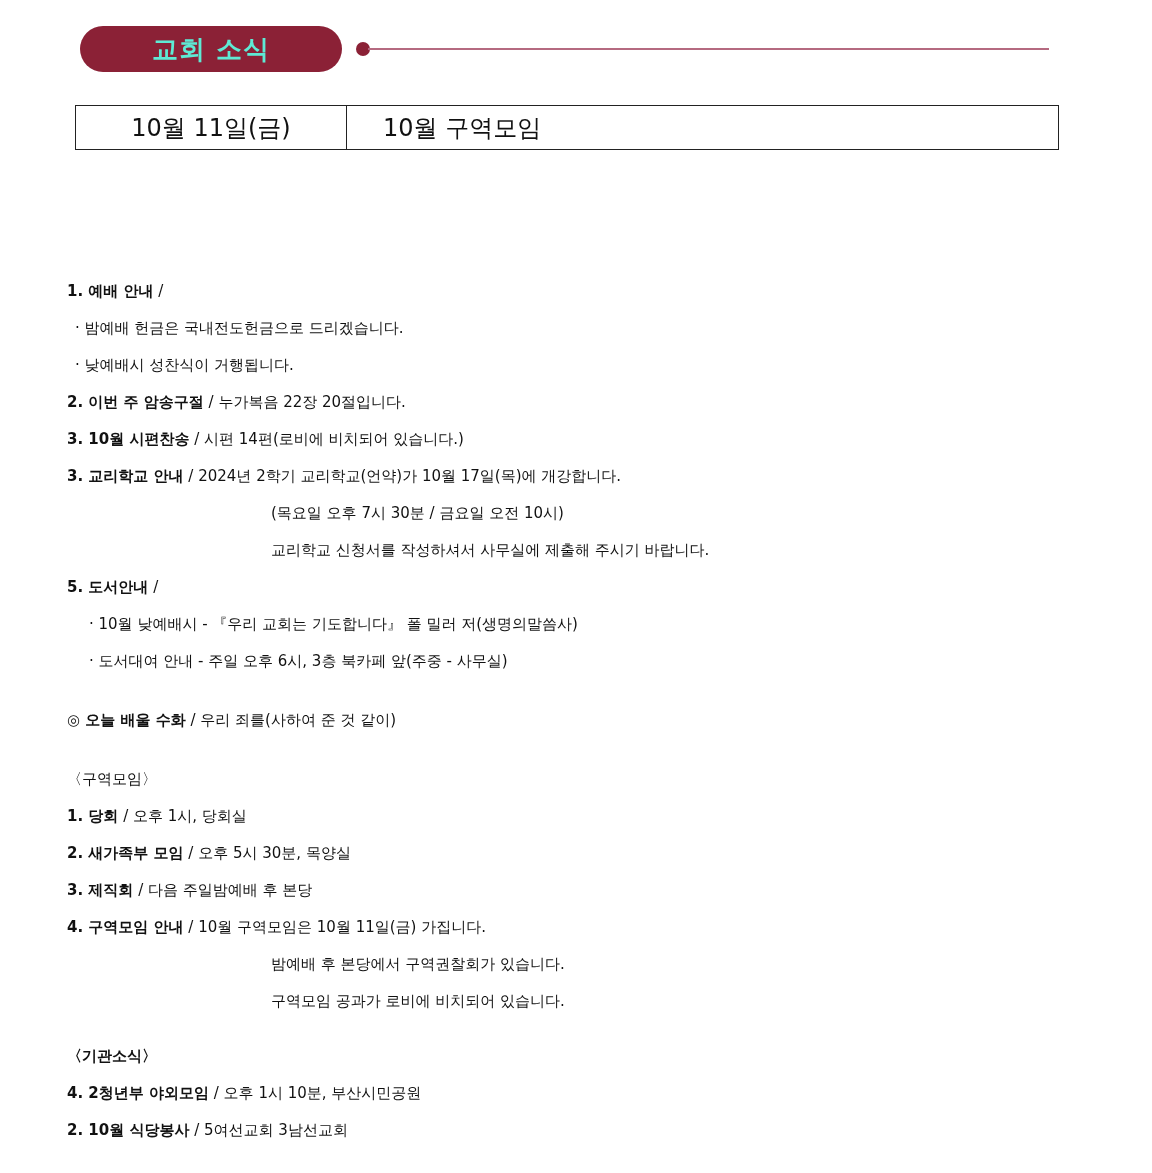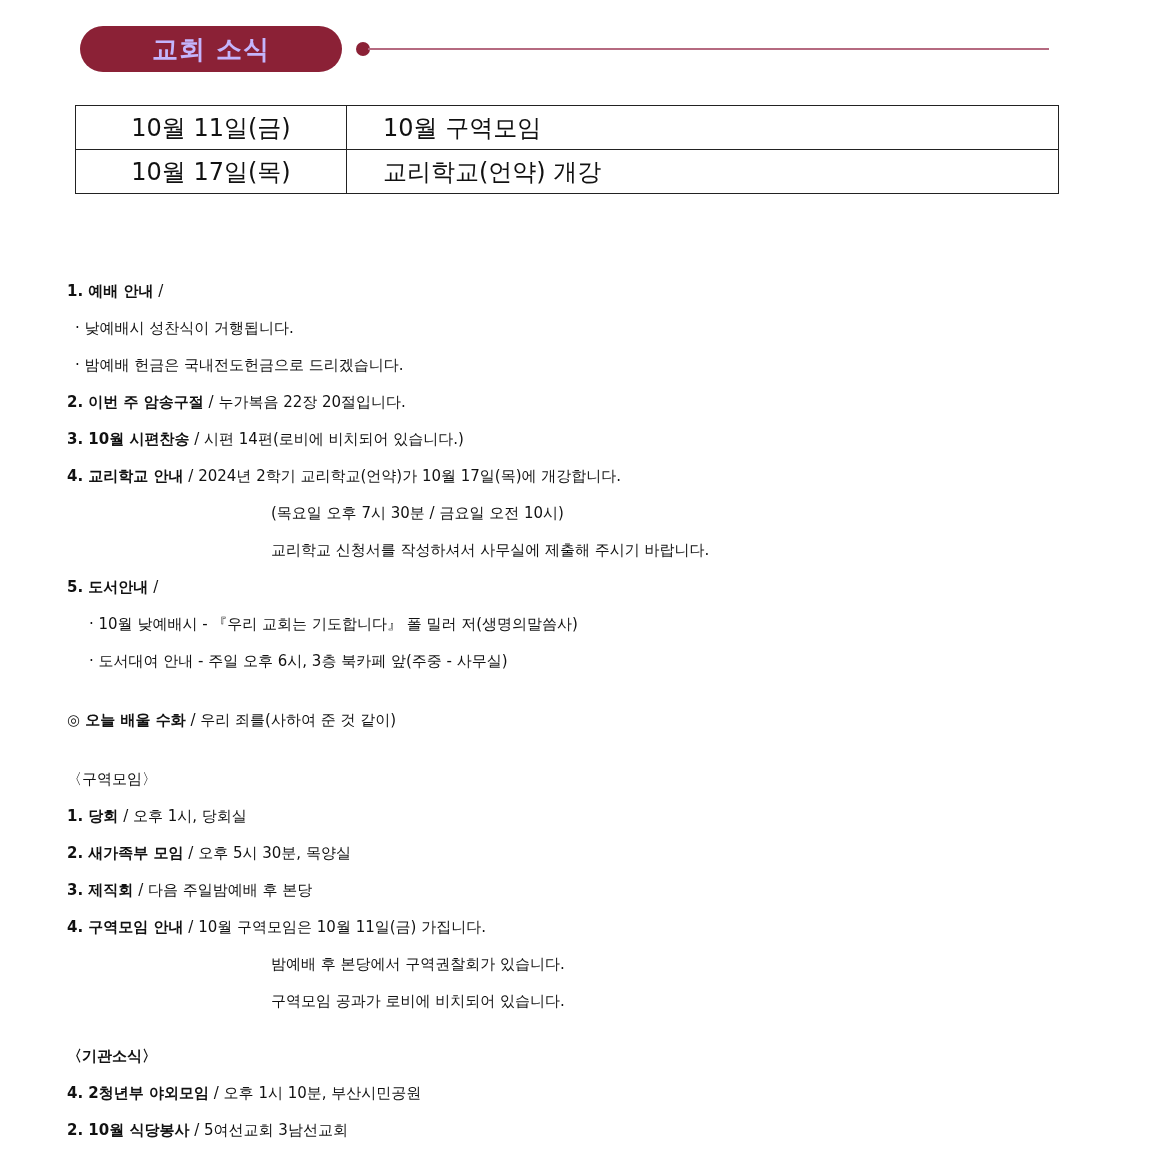--- a/index.html
+++ b/index.html
@@ -5,21 +5,21 @@
   html, body { margin: 0; padding: 0; background: #ffffff; }
   body {
     width: 1152px; height: 1173px; position: relative; overflow: hidden;
     font-family: "DejaVu Sans", "Liberation Sans", sans-serif;
     color: #111111;
   }
   .header { position: absolute; left: 0; top: 0; width: 1152px; height: 90px; }
   .pill {
     position: absolute; left: 80px; top: 26px; width: 262px; height: 46px;
     background: #8b2136; border-radius: 23px;
-    color: #c4b5fd; font-weight: bold; font-size: 26px;
+    color: #5eead4; font-weight: bold; font-size: 26px;
     display: flex; align-items: center; justify-content: center;
     letter-spacing: 1px;
     text-align: center;
   }
   .dot {
     position: absolute; left: 356px; top: 42px; width: 14px; height: 14px;
     border-radius: 50%; background: #8b2136;
   }
   .rule {
     position: absolute; left: 368px; top: 48px; width: 681px; height: 2px;
@@ -54,41 +54,37 @@
   <div class="dot"></div>
   <div class="rule"></div>
 </div>
 
 <table class="sched">
   <tbody>
       <tr>
     <td class="date">10월  11일(금)</td>
     <td class="event">10월 구역모임</td>
   </tr>
-  <tr>
-    <td class="date">10월  17일(목)</td>
-    <td class="event">교리학교(언약) 개강</td>
-  </tr>
 </tbody>
   </table>
 
 <div class="body-text">
   <div class="line">
     <span class="b">1. 예배 안내</span><span> /</span>
   </div>
+  <div class="line bullet">· 밤예배 헌금은 국내전도헌금으로 드리겠습니다.</div>
   <div class="line bullet">· 낮예배시 성찬식이 거행됩니다.</div>
-  <div class="line bullet">· 밤예배 헌금은 국내전도헌금으로 드리겠습니다.</div>
   <div class="line">
     <span class="b">2. 이번 주 암송구절</span><span> / 누가복음 22장 20절입니다.</span>
   </div>
   <div class="line">
     <span class="b">3. 10월 시편찬송</span><span> / 시편 14편(로비에 비치되어 있습니다.)</span>
   </div>
   <div class="line">
-    <span class="b">4. 교리학교 안내</span><span> / 2024년 2학기 교리학교(언약)가 10월 17일(목)에 개강합니다.</span>
+    <span class="b">3. 교리학교 안내</span><span> / 2024년 2학기 교리학교(언약)가 10월 17일(목)에 개강합니다.</span>
   </div>
   <div class="line indent">(목요일 오후 7시 30분 / 금요일 오전 10시)</div>
   <div class="line indent">교리학교 신청서를 작성하셔서 사무실에 제출해 주시기 바랍니다.</div>
   <div class="line">
     <span class="b">5. 도서안내</span><span> /</span>
   </div>
   <div class="line bullet2">· 10월 낮예배시 - 『우리 교회는 기도합니다』 폴 밀러 저(생명의말씀사)</div>
   <div class="line bullet2">· 도서대여 안내 - 주일 오후 6시, 3층 북카페 앞(주중 - 사무실)</div>
   <div class="gap"></div>
   <div class="line">

